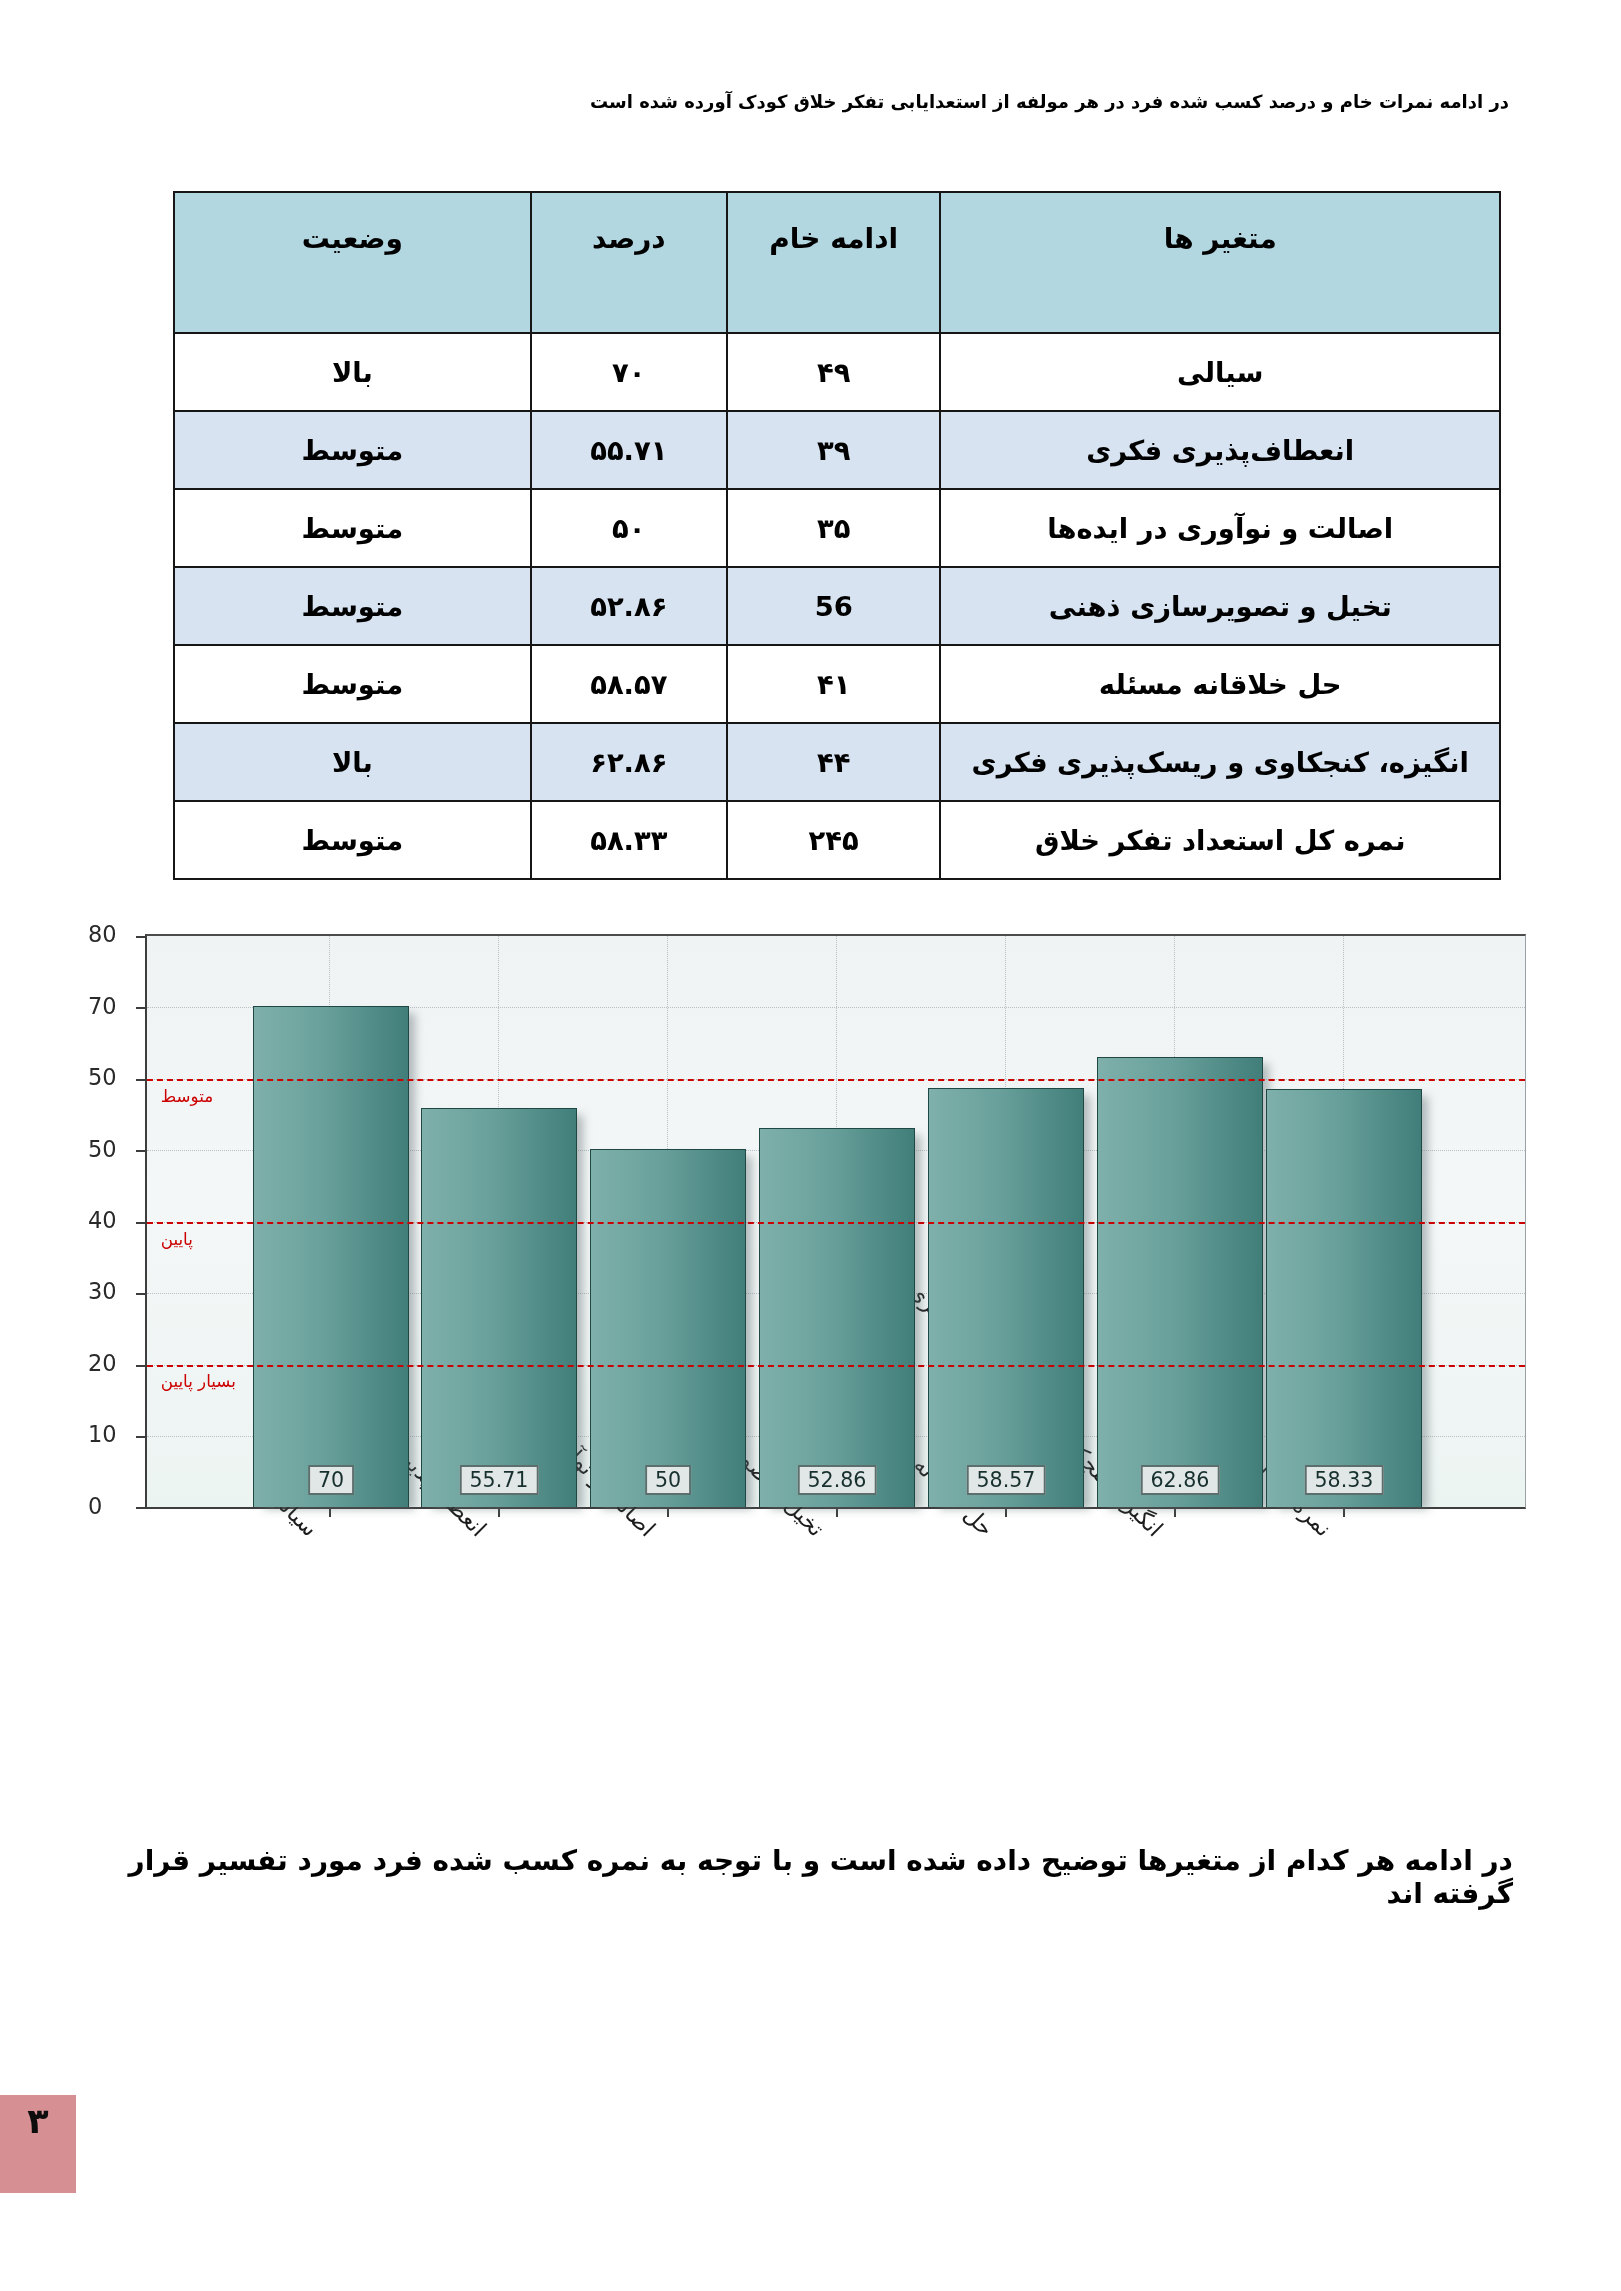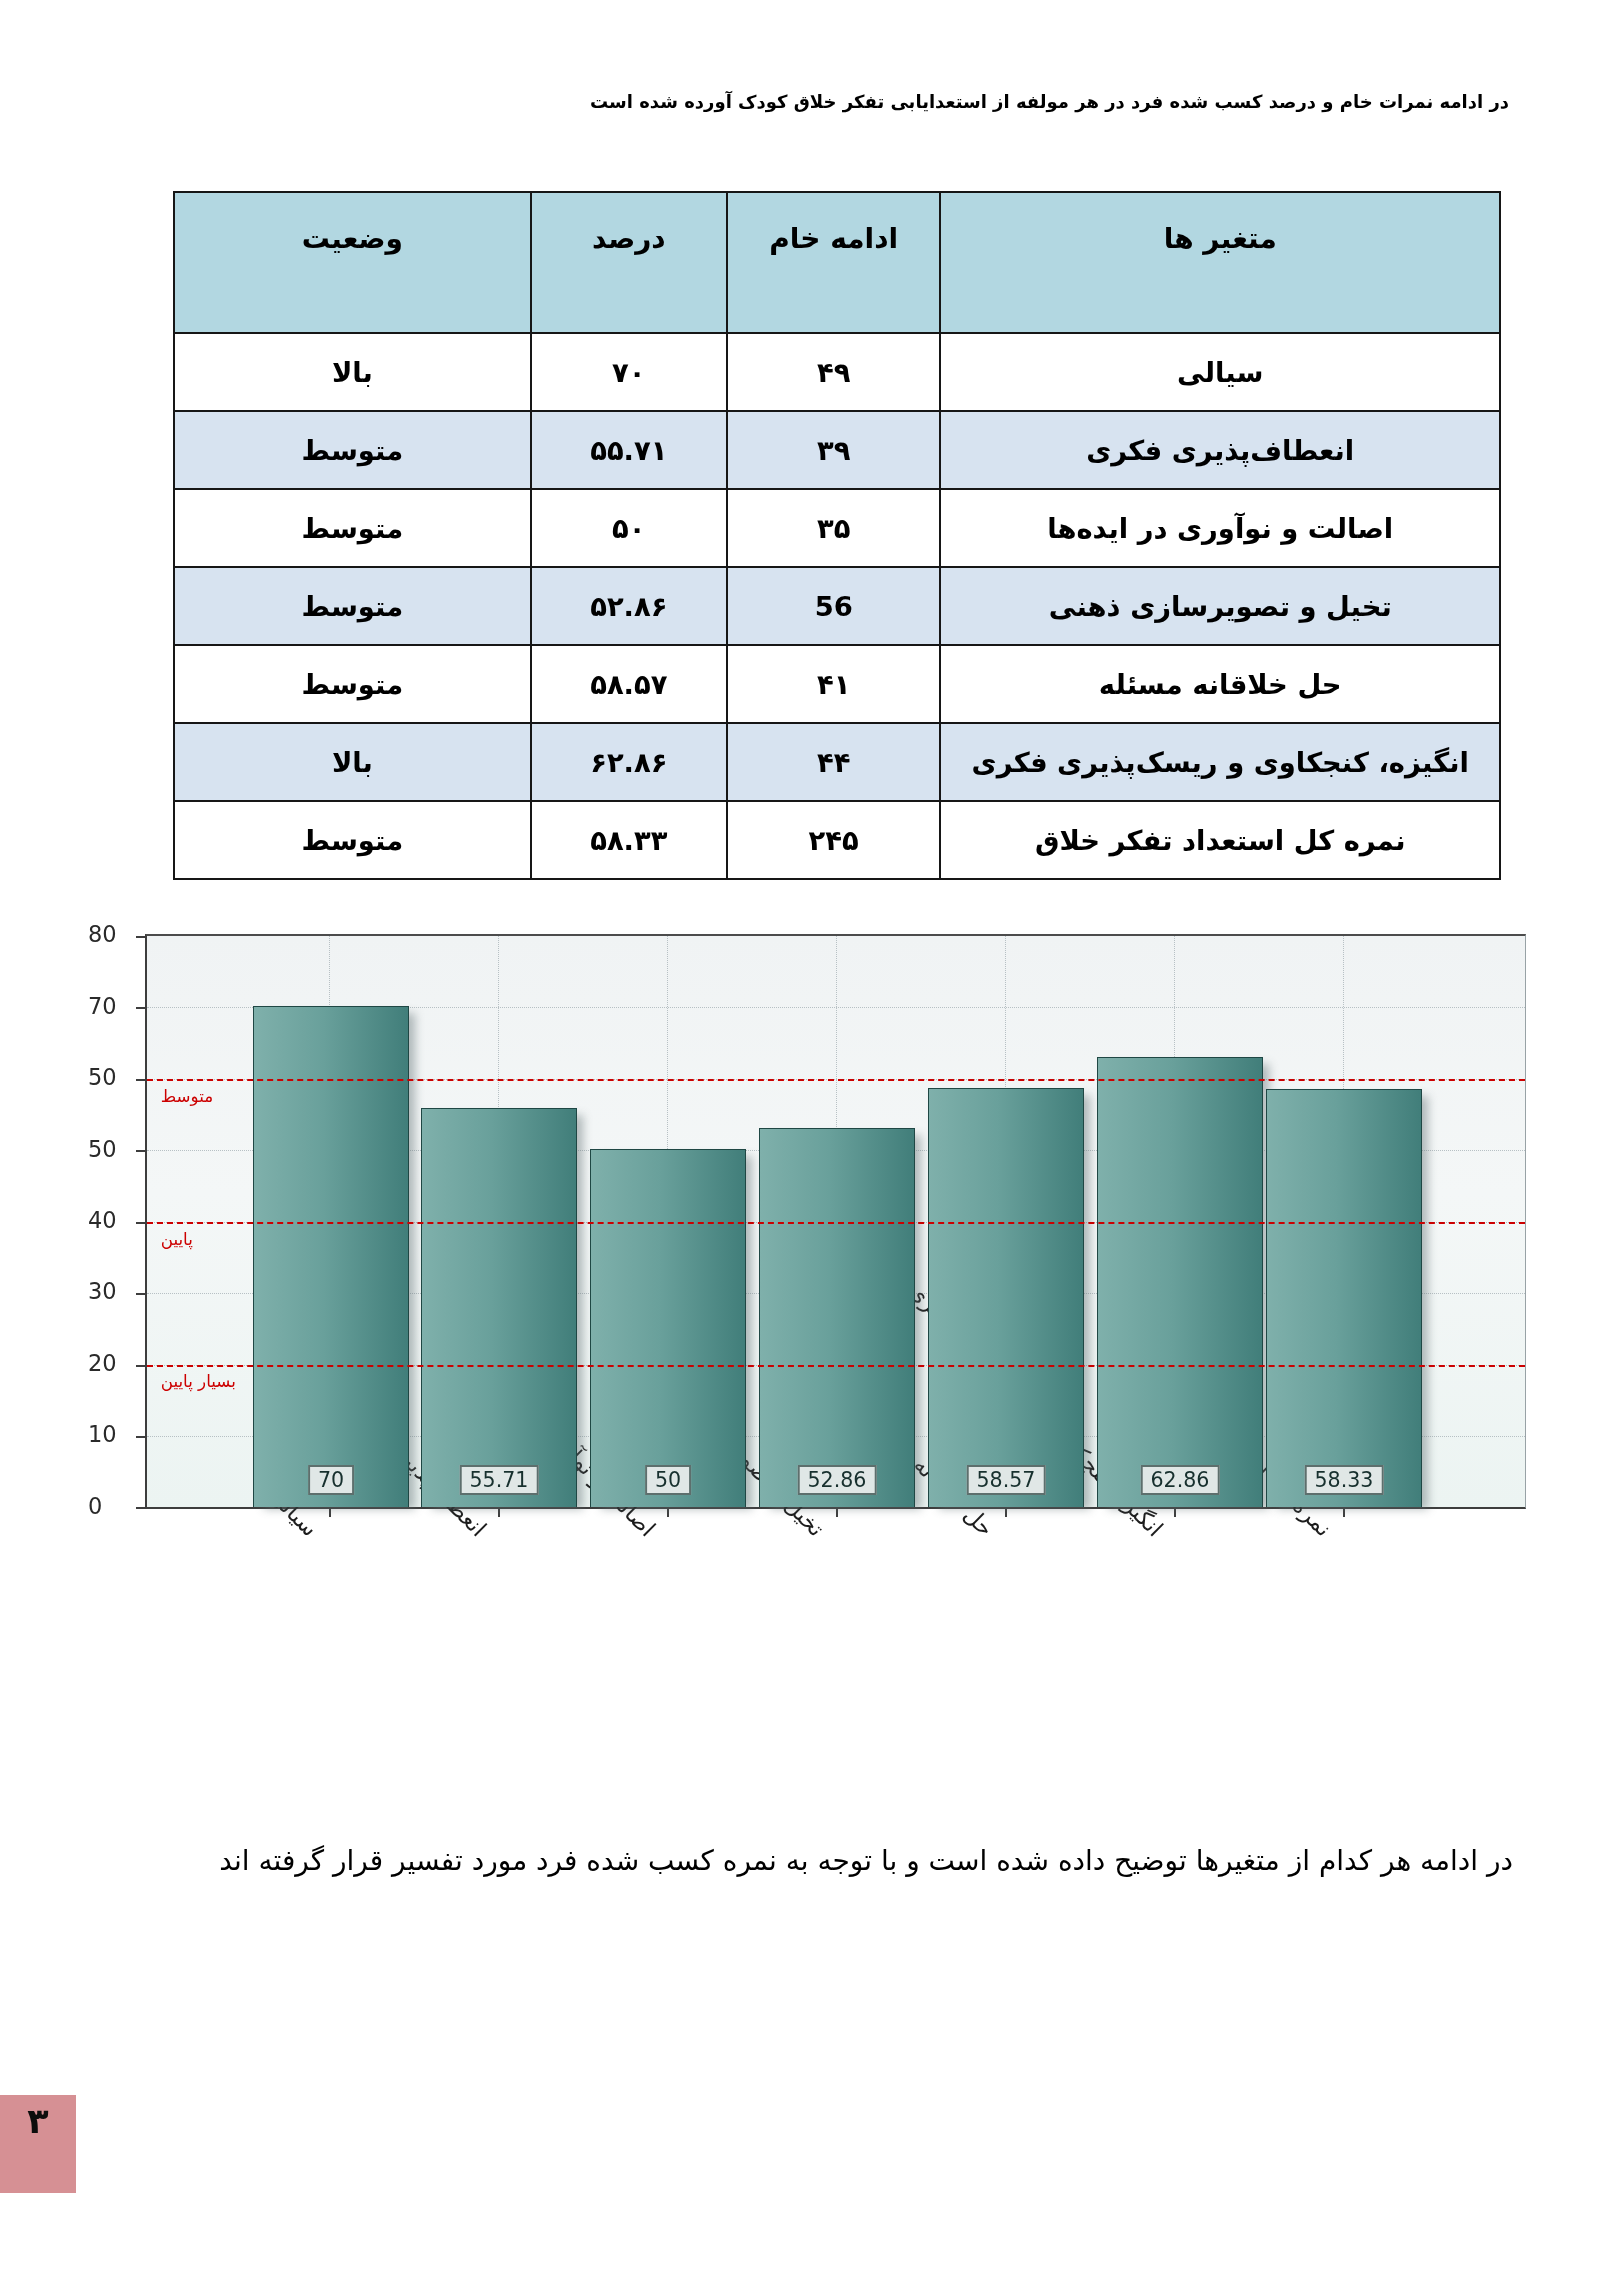--- a/index.html
+++ b/index.html
@@ -6,21 +6,21 @@
   body{
     width:1621px;height:2292px;position:relative;background:#ffffff;
     font-family:"DejaVu Sans", sans-serif;overflow:hidden;
   }
   .intro-text{
     position:absolute;top:73px;right:112px;left:98px;
     direction:rtl;font-weight:bold;font-size:18px;color:#000;
   }
   .outro-text{
     position:absolute;top:1816px;right:108px;left:88px;
-    direction:rtl;text-align:right;font-weight:normal;font-size:28px;color:#000;
+    direction:rtl;text-align:right;font-weight:bold;font-size:28px;color:#000;
   }
   
   table.scores{
     position:absolute;top:191px;left:173px;width:1328px;
     border-collapse:collapse;direction:rtl;table-layout:fixed;
   }
   table.scores th, table.scores td{
     border:2px solid #161616;text-align:center;vertical-align:middle;
     font-weight:bold;color:#000;font-size:27.4px;padding:0;
   }

